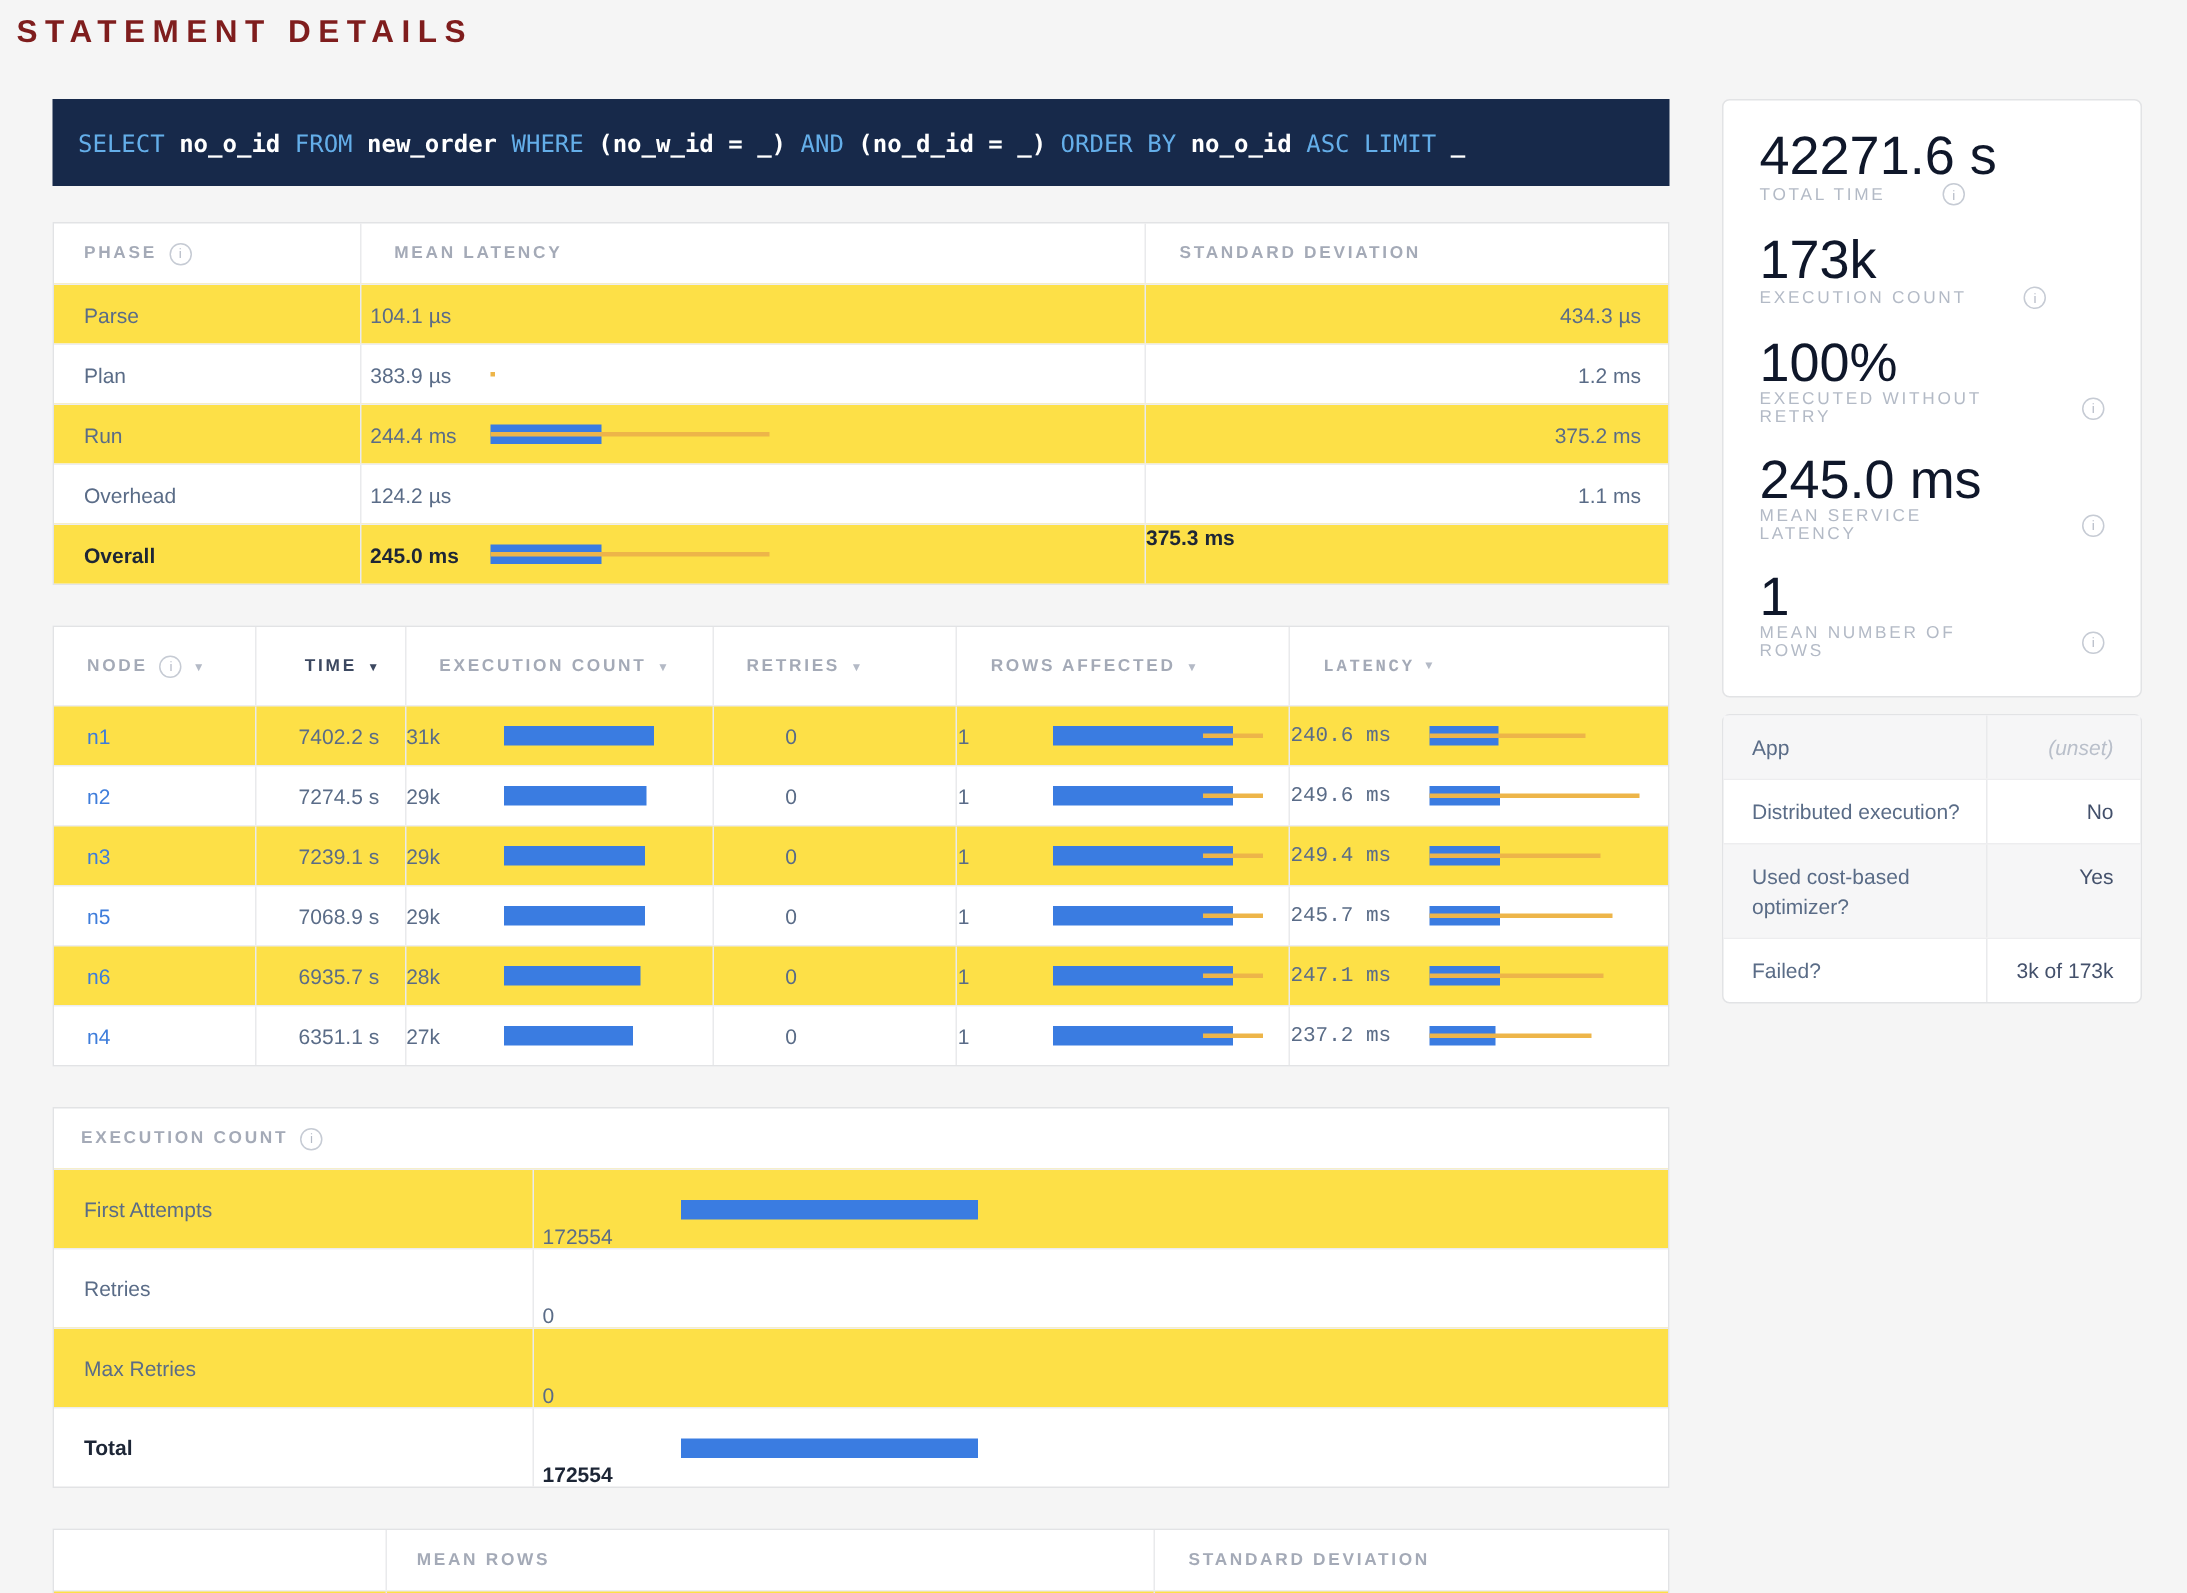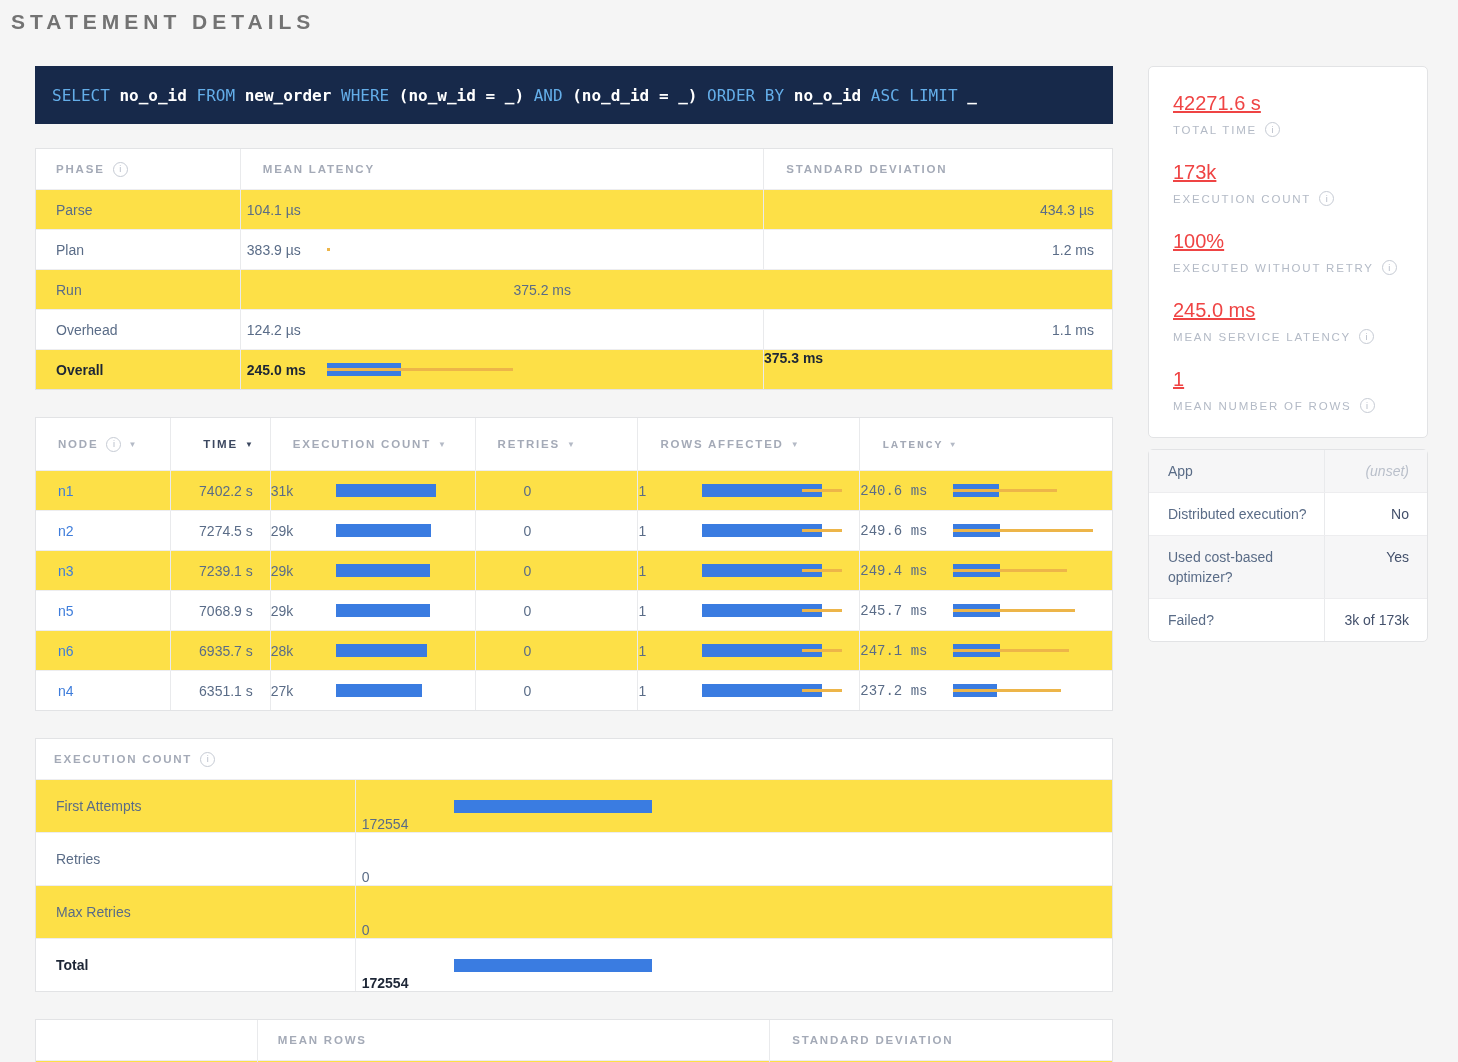--- a/index.html
+++ b/index.html
@@ -5,21 +5,21 @@
   * { box-sizing: border-box; margin: 0; padding: 0; }
   html,body { width:1458px; height:1062px; }
   body {
     background:#f5f5f5;
     font-family:"Liberation Sans", sans-serif;
     color:#5a6c87;
     position:relative;
     overflow:hidden;
   }
   h1.title {
-    font-size:21px; font-weight:700; letter-spacing:5px; color:#737373;
+    font-size:21px; font-weight:700; letter-spacing:5px; color:#7f1d1d;
     padding:10px 0 0 11px;
   }
   .main { position:absolute; left:35px; top:66px; width:1078px; }
   .side { position:absolute; left:1148px; top:66px; width:280px; }
 
   
   .sqlbox {
     background:#17294a; height:58px; display:flex; align-items:center;
     padding:0 17px; margin-bottom:24px;
   }
@@ -78,23 +78,23 @@
   .exec-head { padding-left:18px; }
 
   
   .rc1 { width:222px; } .rc2 { width:513px; } .rc3 { width:342px; }
   .rc2 .val { width:83px; }
 
   
   .card { background:#fff; border:1px solid #e2e3e5; border-radius:5px; }
   .stats { padding:21px 24px 4px 24px; margin-bottom:11px; }
   .stat { margin-bottom:20px; }
-  .stat-value { font-size:20px; line-height:31px; color:#ef4444;text-decoration:underline; }
+  .stat-value { font-size:36px; line-height:31px; color:#0f172a; }
   .stat-label { font-size:11.5px; letter-spacing:1.8px; color:#b3bac6; margin-top:3px;
-                display:flex; align-items:center; }
+                display:flex; align-items:center;gap:30px; }
   .dc-row { display:flex; border-top:1px solid #ededef; }
   .dc-row:first-child { border-top:none; }
   .dc-row.alt { background:#f6f6f7; }
   .dc-lbl { flex:1; padding:11px 10px 11px 19px; font-size:14px; line-height:20px; color:#5a6c87; }
   .dc-val { width:103px; padding:11px 18px 11px 0; font-size:14px; line-height:20px;
             color:#43506b; text-align:right; border-left:1px solid #e9eaec; }
   .dc-val.unset { font-style:italic; color:#b9bfca; }
 </style>
 </head>
 <body>
@@ -133,20 +133,27 @@
           <span class="val">383.9 µs</span>
         <span class="bar">
             <i class="b" style="width: 0px;"></i>
             <i class="g" style="width: 3px;"></i>
           </span>
         </div>
       <div class="cell pc3 rnum">1.2 ms</div>
     </div>
     <div class="row alt">
       <div class="cell div pc1 lbl">Run</div>
+      <div class="cell div pc2">
+          <span class="val">244.4 ms</span>
+        <span class="bar">
+            <i class="b" style="width: 74px;"></i>
+            <i class="g" style="width: 186px;"></i>
+          </span>
+        </div>
       <div class="cell pc3 rnum">375.2 ms</div>
     </div>
     <div class="row">
       <div class="cell div pc1 lbl">Overhead</div>
       <div class="cell div pc2">
           <span class="val">124.2 µs</span>
         <span class="bar">
             <i class="b" style="width: 0px;"></i>
             <i class="g" style="width: 0px;"></i>
           </span>

